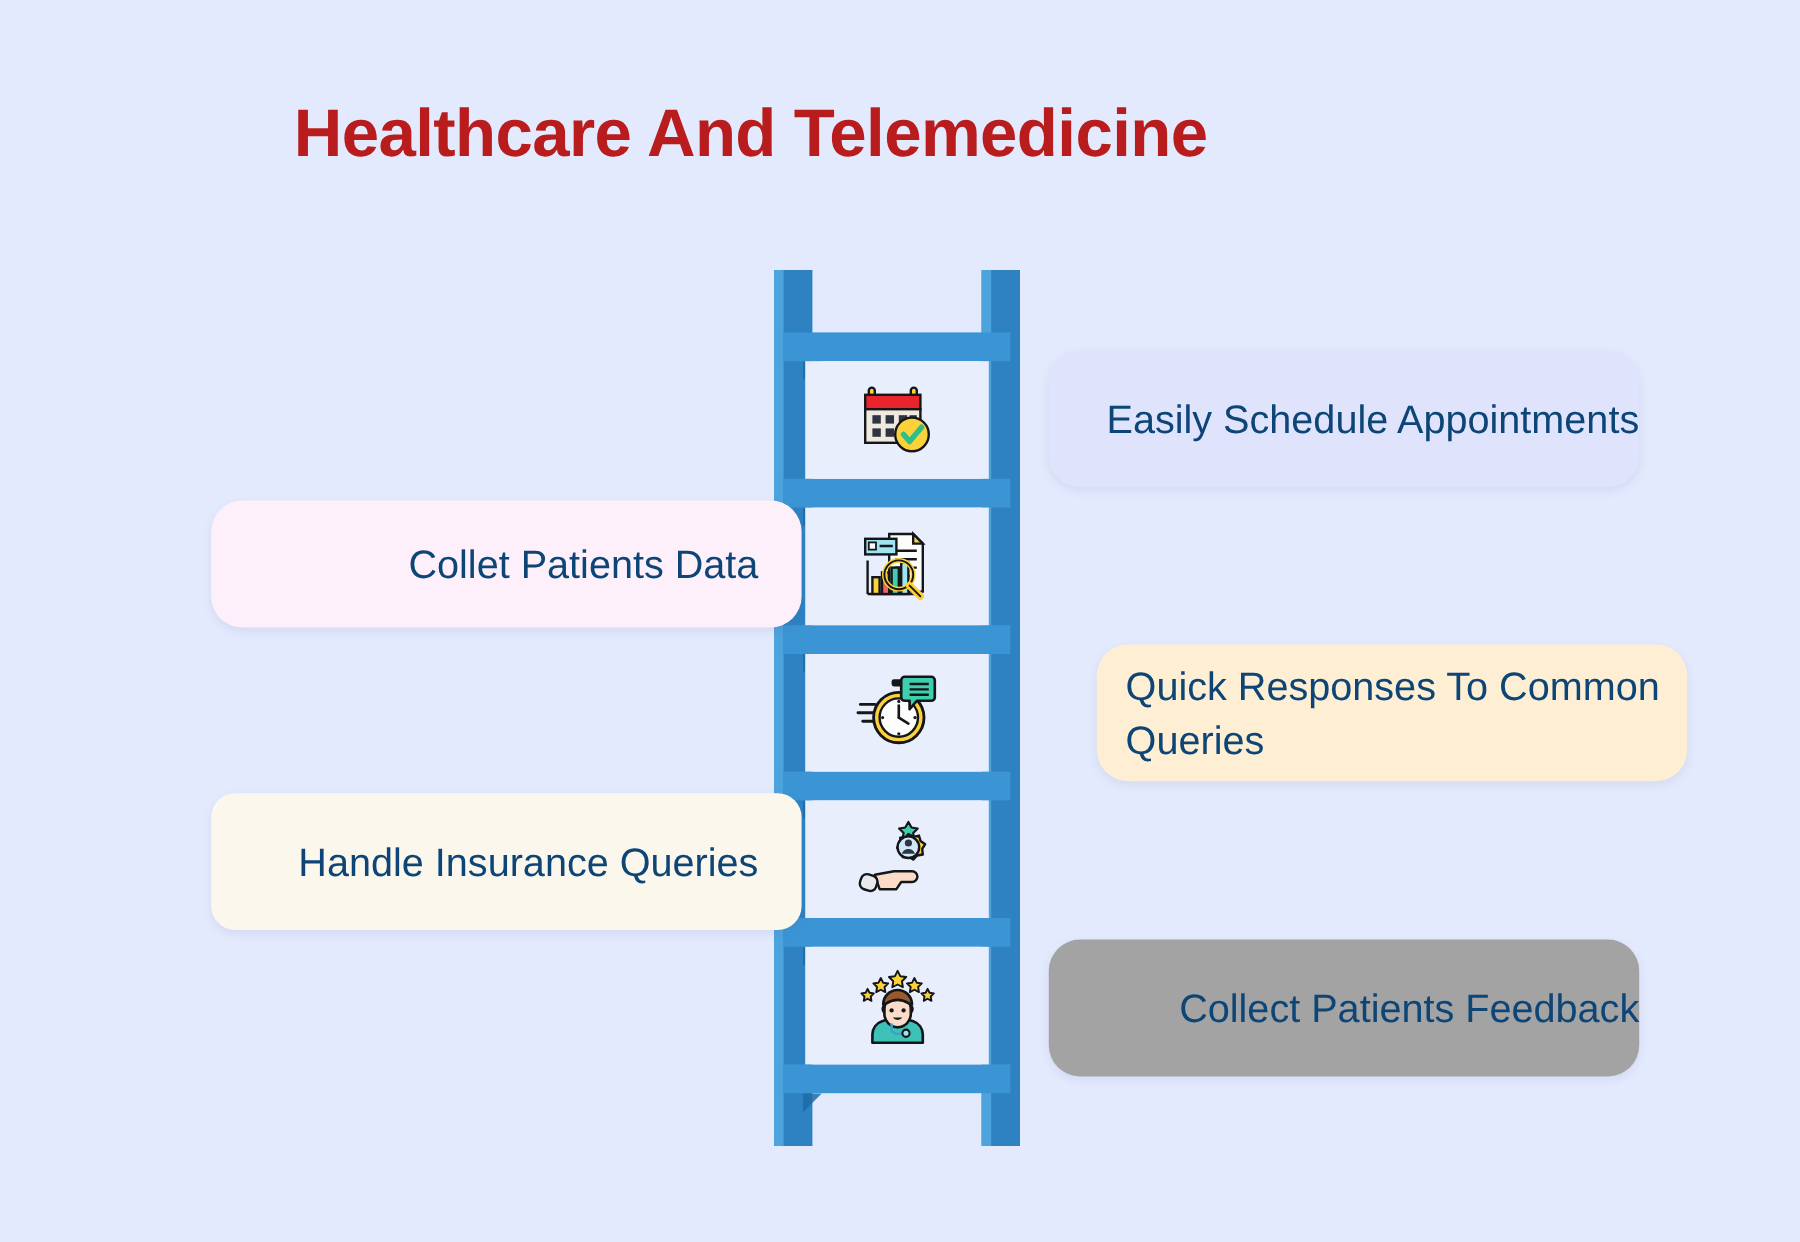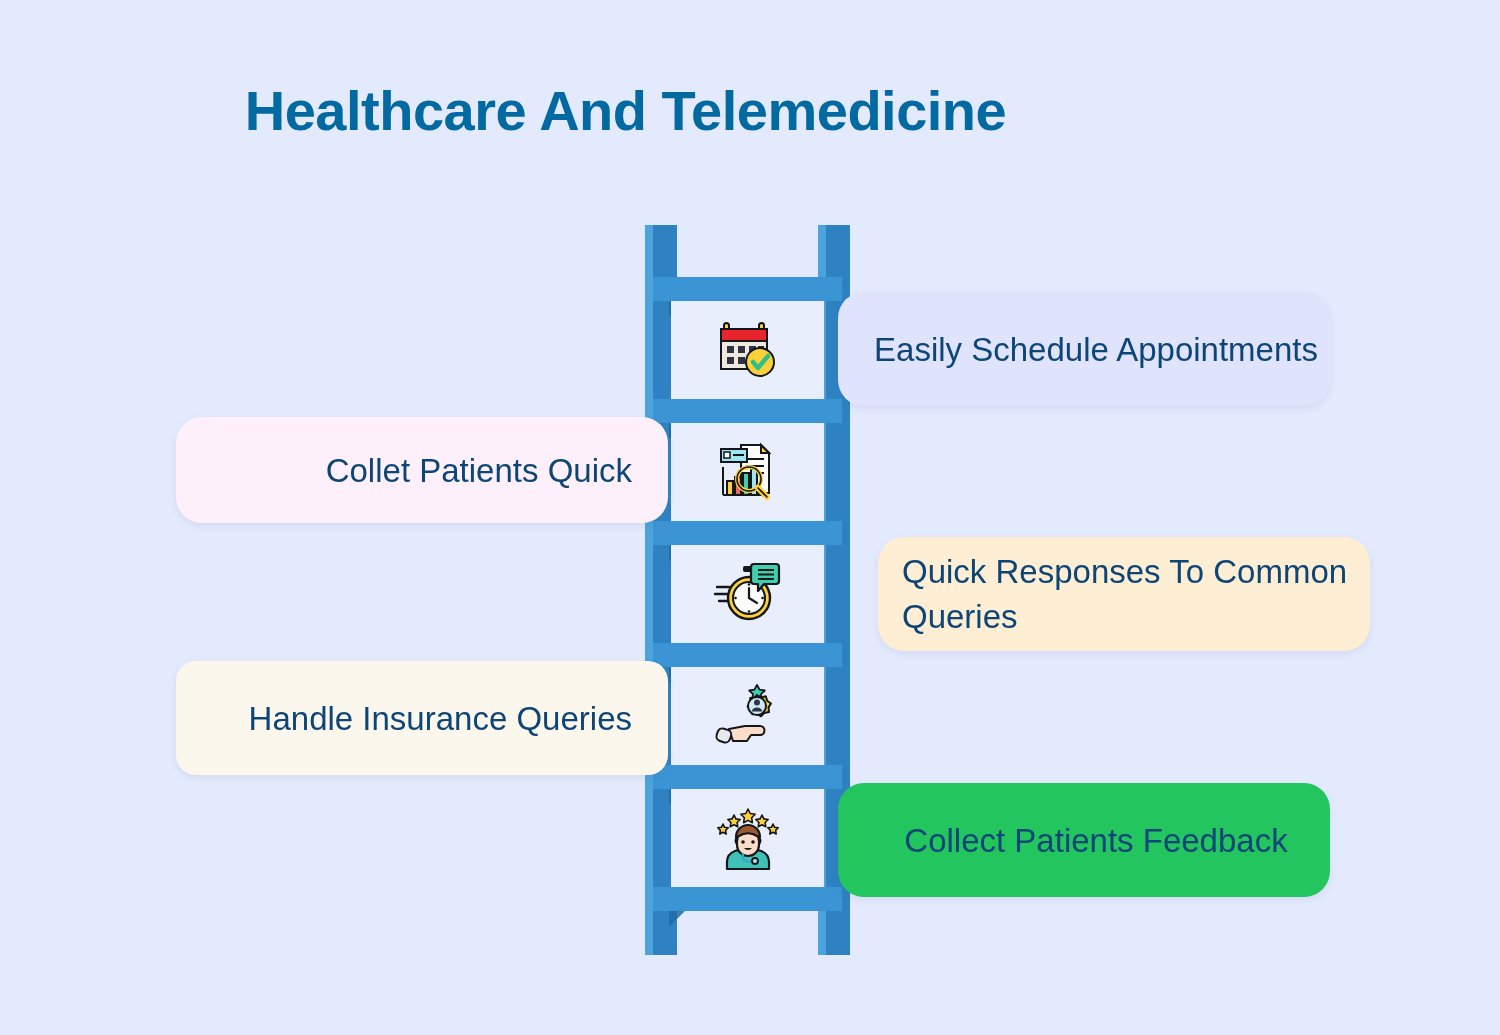--- a/index.html
+++ b/index.html
@@ -18,21 +18,21 @@
   
   .page-title {
     position: absolute;
     top: 78px;
     left: 0;
     width: 1251px;
     text-align: center;
     font-size: 56px;
     font-weight: bold;
     letter-spacing: -0.5px;
-    color: #0369a1;
+    color: #b91c1c;
     white-space: nowrap;
   }
 
   
   .ladder {
     position: absolute;
     left: 645px;
     top: 225px;
     width: 205px;
     height: 730px;
@@ -87,24 +87,24 @@
   
   .pill {
     position: absolute;
     border-radius: 26px;
     display: flex;
     align-items: center;
     box-sizing: border-box;
     box-shadow: 0 3px 7px rgba(70, 90, 160, 0.10);
   }
   .pill-right {
-    left: 838px;
+    left: 874px;
     width: 492px;
     padding-left: 24px;
-    justify-content: center;
+    justify-content: flex-end;
   }
   .pill-left {
     left: 176px;
     width: 492px;
     padding-right: 36px;
     justify-content: flex-end;
   }
   .pill-label {
     font-size: 33px;
     line-height: 45px;
@@ -250,26 +250,26 @@
       </svg>
     </span>
   </div>
 </div>
 
 <div class="pill pill-right" id="pill-0" style="top: 292px; height: 114px; background: rgb(223, 227, 251);">
   <div class="pill-label">Easily Schedule Appointments</div>
 </div>
 
 <div class="pill pill-left" id="pill-1" style="top: 417px; height: 106px; background: rgb(253, 240, 251);">
-  <div class="pill-label">Collet Patients Quick</div>
+  <div class="pill-label">Collet Patients Data</div>
 </div>
 
 <div class="pill pill-right" id="pill-2" style="top: 537px; height: 114px; background: rgb(253, 238, 212); margin-left: 40px;">
   <div class="pill-label">Quick Responses To Common Queries</div>
 </div>
 
 <div class="pill pill-left" id="pill-3" style="top: 661px; height: 114px; background: rgb(252, 247, 237); border-radius: 20px;">
   <div class="pill-label">Handle Insurance Queries</div>
 </div>
 
-<div class="pill pill-right" id="pill-4" style="top: 783px; height: 114px; background: #22c55e;">
+<div class="pill pill-right" id="pill-4" style="top: 783px; height: 114px; background: #a3a3a3;">
   <div class="pill-label">Collect Patients Feedback</div>
 </div>
 
 </body></html>

